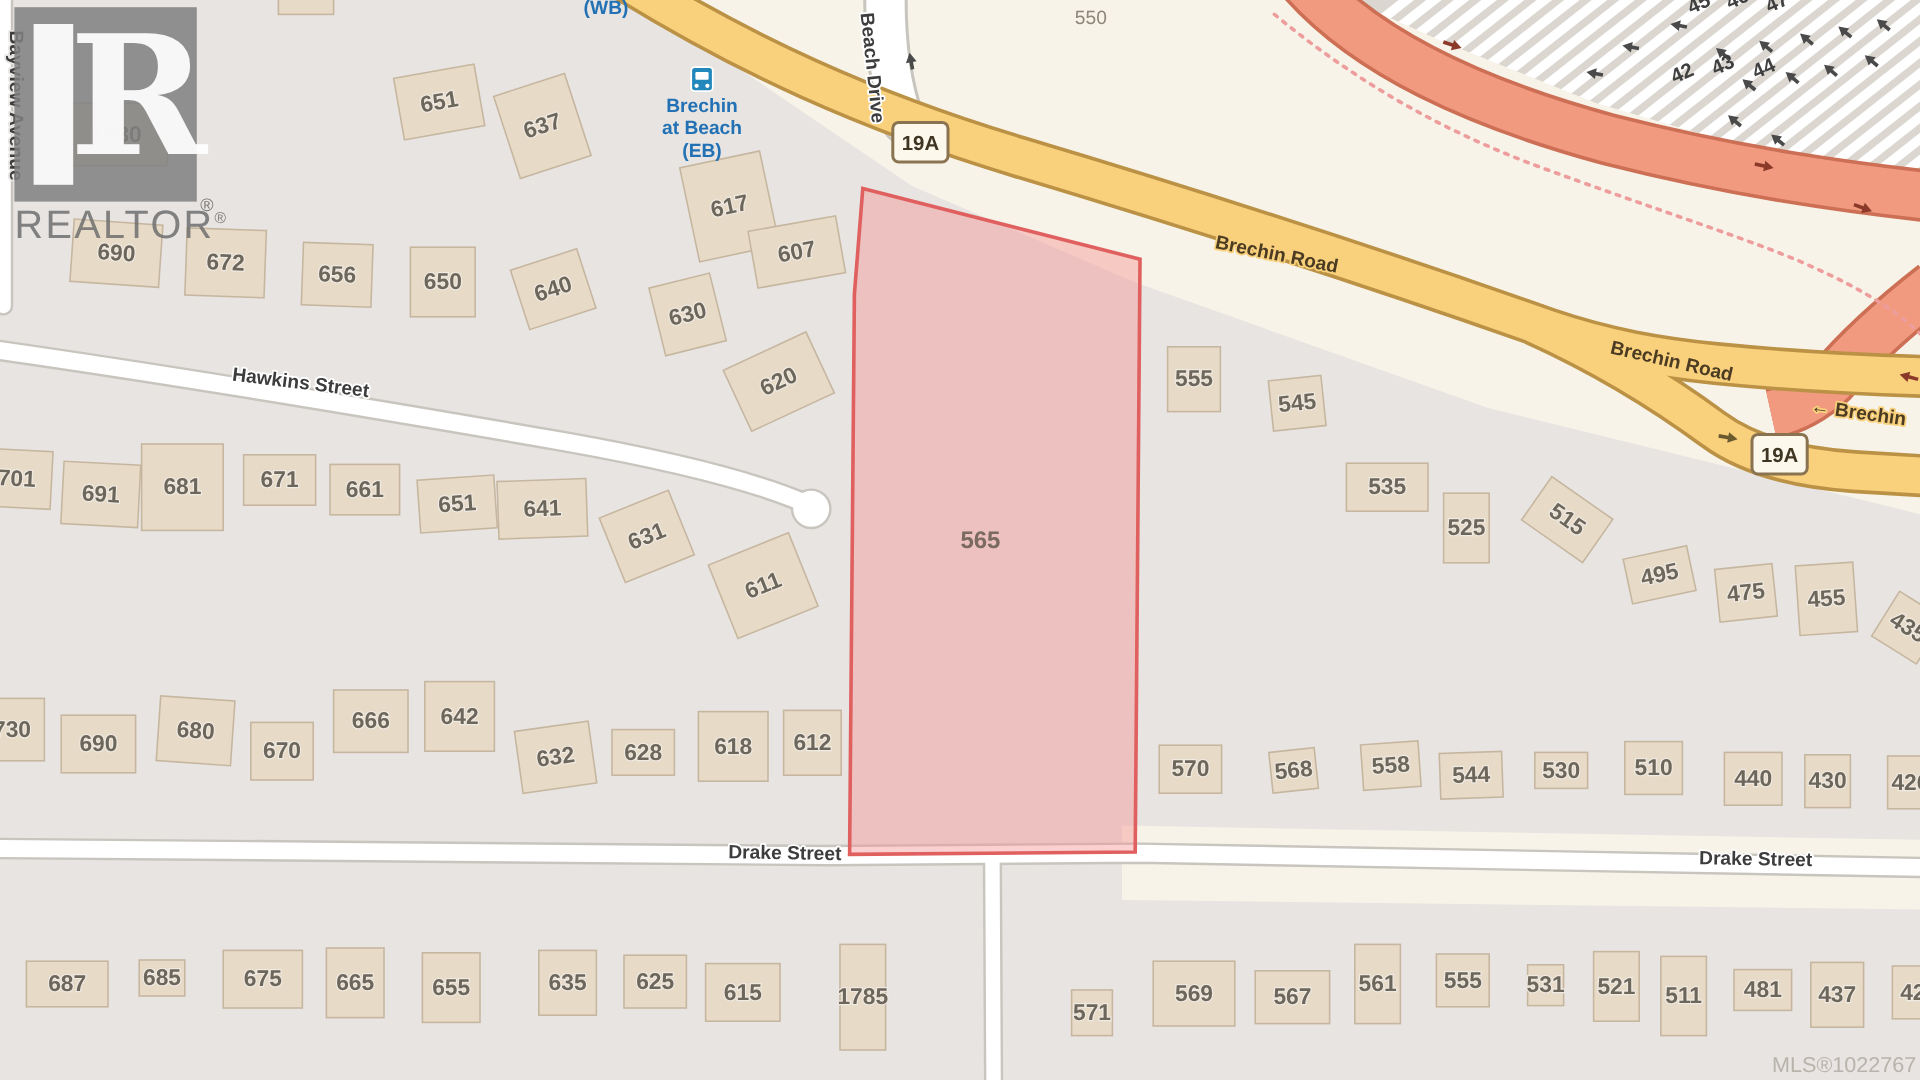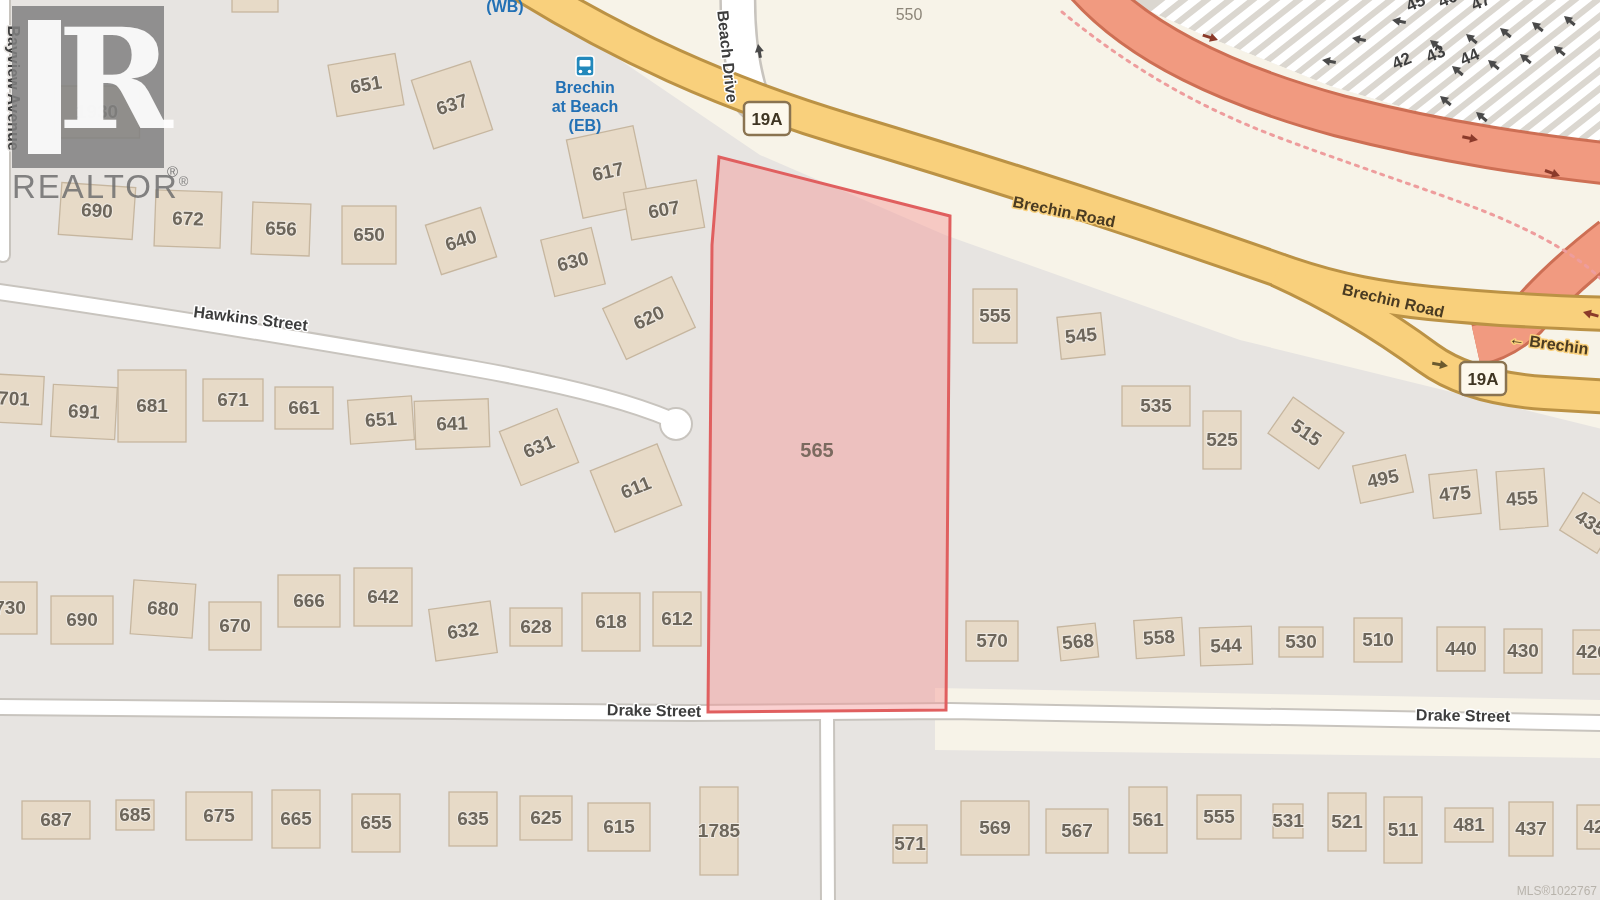--- a/index.html
+++ b/index.html
@@ -10,21 +10,21 @@
   .watermark{position:absolute;left:12px;top:6px;width:220px;pointer-events:none;}
   .wm-box{position:relative;width:152px;height:162px;background:rgba(128,128,128,.85);}
   .wm-bar{position:absolute;left:16px;top:14px;width:33px;height:134px;background:rgba(255,255,255,.93);}
   .wm-r{position:absolute;left:46px;top:-9px;font-family:"DejaVu Serif",serif;font-weight:bold;
         font-size:138px;line-height:1.2;color:rgba(255,255,255,.93);}
   .wm-reg-box{position:absolute;right:-14px;bottom:-12px;font-size:15px;color:rgba(90,90,90,.8);}
   .wm-text{font-size:33px;letter-spacing:2px;color:rgba(110,110,110,.85);
            font-weight:400;}
   .wm-text sup{font-size:13px;}
   
-  .mls{position:absolute;right:3px;bottom:2px;font-size:12px;color:#b8b3ab;}
+  .mls{position:absolute;right:3px;bottom:2px;font-size:18px;color:#b8b3ab;}
 </style>
 </head>
 <body>
 
 <div id="stage">
   <svg id="map-svg" viewBox="0 0 1600 900" xmlns="http://www.w3.org/2000/svg">
       <rect x="0" y="0" width="1600" height="900" fill="#e7e4e1"></rect>
       <polygon points="530,0 1606,0 1606,430 1240,340 945,235 760,155 620,60" fill="#f7f3e8"></polygon>
       <polygon points="935,688 1606,700 1606,758 935,750" fill="#f7f3e8"></polygon>
       <defs>

